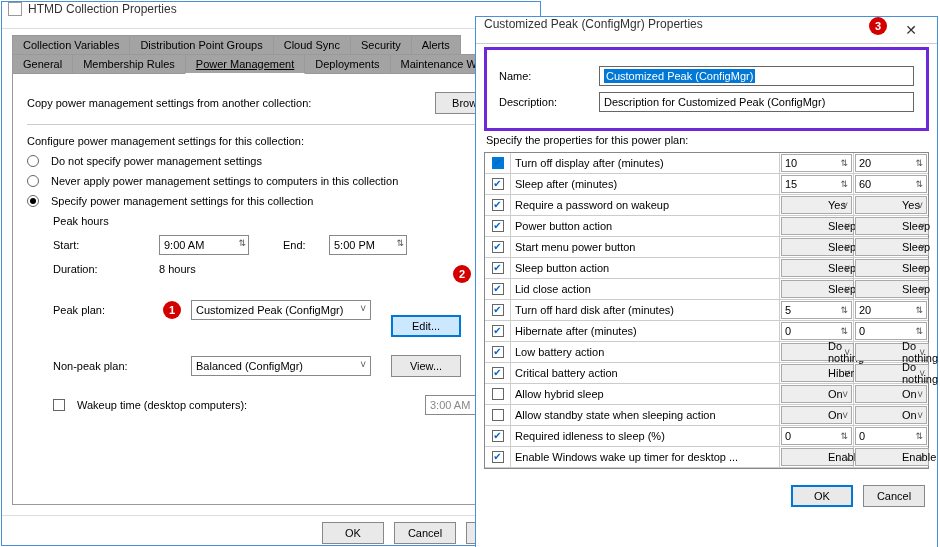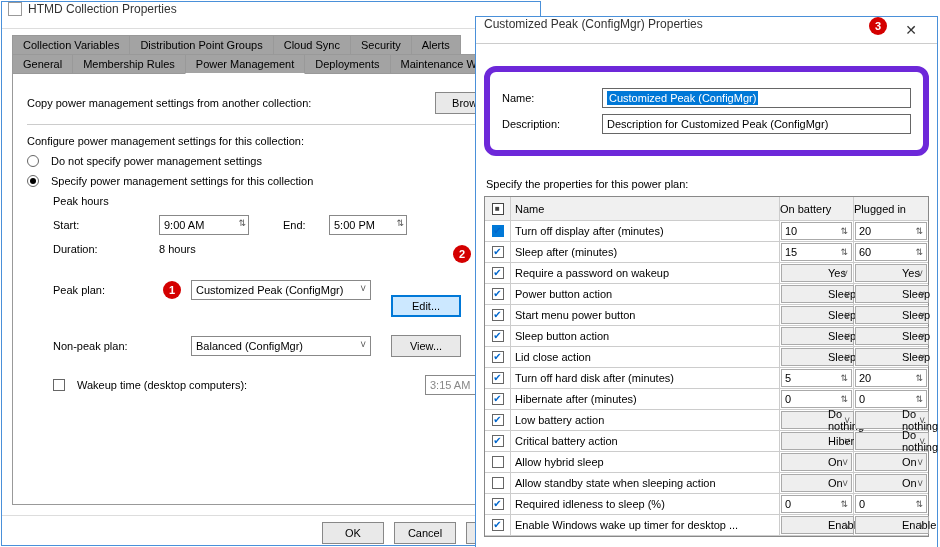--- a/index.html
+++ b/index.html
@@ -6,21 +6,21 @@
 body { background: #fff; width: 940px; height: 547px; position: relative; overflow: hidden; }
 .window { position: absolute; border: 1px solid #4a90d9; background: #fff; }
 .titlebar { height: 27px; display: flex; align-items: flex-start; padding: 0 6px; color: #333; border-bottom: 1px solid #ddd; }
 .titlebar .title { flex: 1; padding-left: 2px; font-size: 12px; }
 .titlebar .close { width: 40px; height: 100%; display: flex; align-items: center; justify-content: center; font-size: 14px; }
 .icon-sq { width: 14px; height: 14px; border: 1px solid #999; display: inline-block; margin-right: 4px; }
 
 
 .tabs { display: flex; flex-wrap: wrap; padding: 6px 10px 0 10px; gap: 0; }
 .tab { border: 1px solid #999; padding: 3px 10px; background: #a3a3a3; margin-right: -1px; margin-bottom: -1px; white-space: nowrap; }
-.tab.active { border-bottom: 1px solid #fff; position: relative; z-index: 2; }
+.tab.active { border-bottom: 1px solid #fff; position: relative; z-index: 2; text-decoration: underline; }
 .tab-row { display: flex; width: 100%; }
 .panel { border: 1px solid #999; margin: 0 10px 10px 10px; padding: 10px 14px; position: relative; }
 hr { border: none; border-top: 1px solid #ccc; margin: 10px 0; }
 
 .row { display: flex; align-items: center; margin: 8px 0; gap: 6px; }
 .radio { width: 12px; height: 12px; border: 1px solid #666; border-radius: 50%; display: inline-flex; align-items: center; justify-content: center; margin-right: 6px; }
 .radio.checked::after { content:""; width: 6px; height: 6px; background: #000; border-radius: 50%; }
 .lbl { color: #000; }
 .field-lbl { width: 100px; display: inline-block; }
 .combo, .spinner { border: 1px solid #888; height: 20px; display: flex; align-items: center; background: #fff; }
@@ -31,21 +31,21 @@
 .btn { border: 1px solid #888; background: #e9e9e9; height: 22px; min-width: 62px; display: inline-flex; align-items: center; justify-content: center; padding: 0 10px; }
 .btn.hl { border: 2px solid #0078d7; background: #cce8ff; margin-top: 32px; }
 .btn.def { border: 2px solid #0078d7; }
 
 .checkbox { width: 12px; height: 12px; border: 1px solid #666; display: inline-flex; align-items: center; justify-content: center; margin-right: 6px; font-size: 10px; line-height: 1; }
 .checkbox.checked::after { content: "✔"; color:#0066cc; }
 
 .badge { width: 18px; height: 18px; border-radius: 50%; background: #d40000; color: #fff; font-weight: bold; display: inline-flex; align-items: center; justify-content: center; font-size: 11px; margin: 0 4px; }
 
 
-.red-box { border: 6px solid #6d28d9; border-radius: 12px; margin: 22px 8px; padding: 10px 12px; }
+.red-box { border: 3px solid #6d28d9; border-radius: 0; margin: 3px 8px; padding: 10px 12px; }
 .fld { display: flex; align-items: center; margin: 6px 0; }
 .fld label { width: 100px; }
 .input { border: 1px solid #666; height: 20px; flex: 1; padding: 0 4px; display: flex; align-items: center; }
 
 .grid { margin: 6px 8px 8px 8px; border: 1px solid #888; }
 .ghead, .gr { display: flex; align-items: stretch; border-bottom: 1px solid #ccc; height: 21px; }
 .ghead { background: #f0f0f0; font-weight: normal; height: 24px; }
 .c0 { width: 26px; display:flex; align-items:center; justify-content:center; border-right:1px solid #ccc; }
 .c1 { flex: 1; display:flex; align-items:center; padding-left:4px; border-right:1px solid #ccc; overflow:hidden; white-space:nowrap; text-overflow:ellipsis; }
 .c2, .c3 { width: 74px; display:flex; align-items:center; border-right:1px solid #ccc; }
@@ -93,20 +93,24 @@
     </div>
     <hr>
     <div class="row">
         <span class="lbl">Configure power management settings for this collection:</span>
       </div>
     <div class="row">
         <span class="radio"></span>
         <span class="lbl">Do not specify power management settings</span>
       </div>
     <div class="row">
+        <span class="radio"></span>
+        <span class="lbl">Never apply power management settings to computers in this collection</span>
+      </div>
+    <div class="row">
         <span class="radio checked"></span>
         <span class="lbl">Specify power management settings for this collection</span>
       </div>
 
     <div style="padding-left:26px">
       <div class="row">
           <span class="lbl">Peak hours</span>
         </div>
       <div class="row">
         <span class="field-lbl">Start:</span>
@@ -139,21 +143,21 @@
         <span class="combo" style="width:180px">
             <span>Balanced (ConfigMgr)</span>
           </span>
         <span style="width:8px"></span>
         <span class="btn" style="width:70px">View...</span>
       </div>
       <div class="row" style="margin-top:18px">
         <span class="checkbox"></span>
         <span class="lbl" style="flex:1">Wakeup time (desktop computers):</span>
         <span class="spinner" style="width:90px;color:#888">
-            <span>3:15 AM</span>
+            <span>3:00 AM</span>
           </span>
       </div>
     </div>
   </div>
   <div class="left-bottom">
     <span class="btn">OK</span>
     <span class="btn">Cancel</span>
     <span class="btn">Apply</span>
   </div>
 </div>
@@ -173,28 +177,20 @@
     </div>
     <div class="fld">
       <label>Description:</label>
       <div class="input">
           <span>Description for Customized Peak (ConfigMgr)</span>
         </div>
     </div>
   </div>
   <div style="padding:0 10px">Specify the properties for this power plan:</div>
   <div class="grid">
-    <div class="ghead">
-      <div class="c0">
-          <span class="checkbox"></span>
-        </div>
-      <div class="c1">Name</div>
-      <div class="c2">On battery</div>
-      <div class="c3">Plugged in</div>
-    </div>
     <div id="grid-body">
         <div class="gr">
           <div class="c0">
             <span class="checkbox checked" style="background: rgb(0, 120, 215); border-color: rgb(0, 120, 215);"></span>
           </div>
           <div class="c1">Turn off display after (minutes)</div>
           <div class="c2">
             <div class="cell spin">10</div>
           </div>
           <div class="c3">

